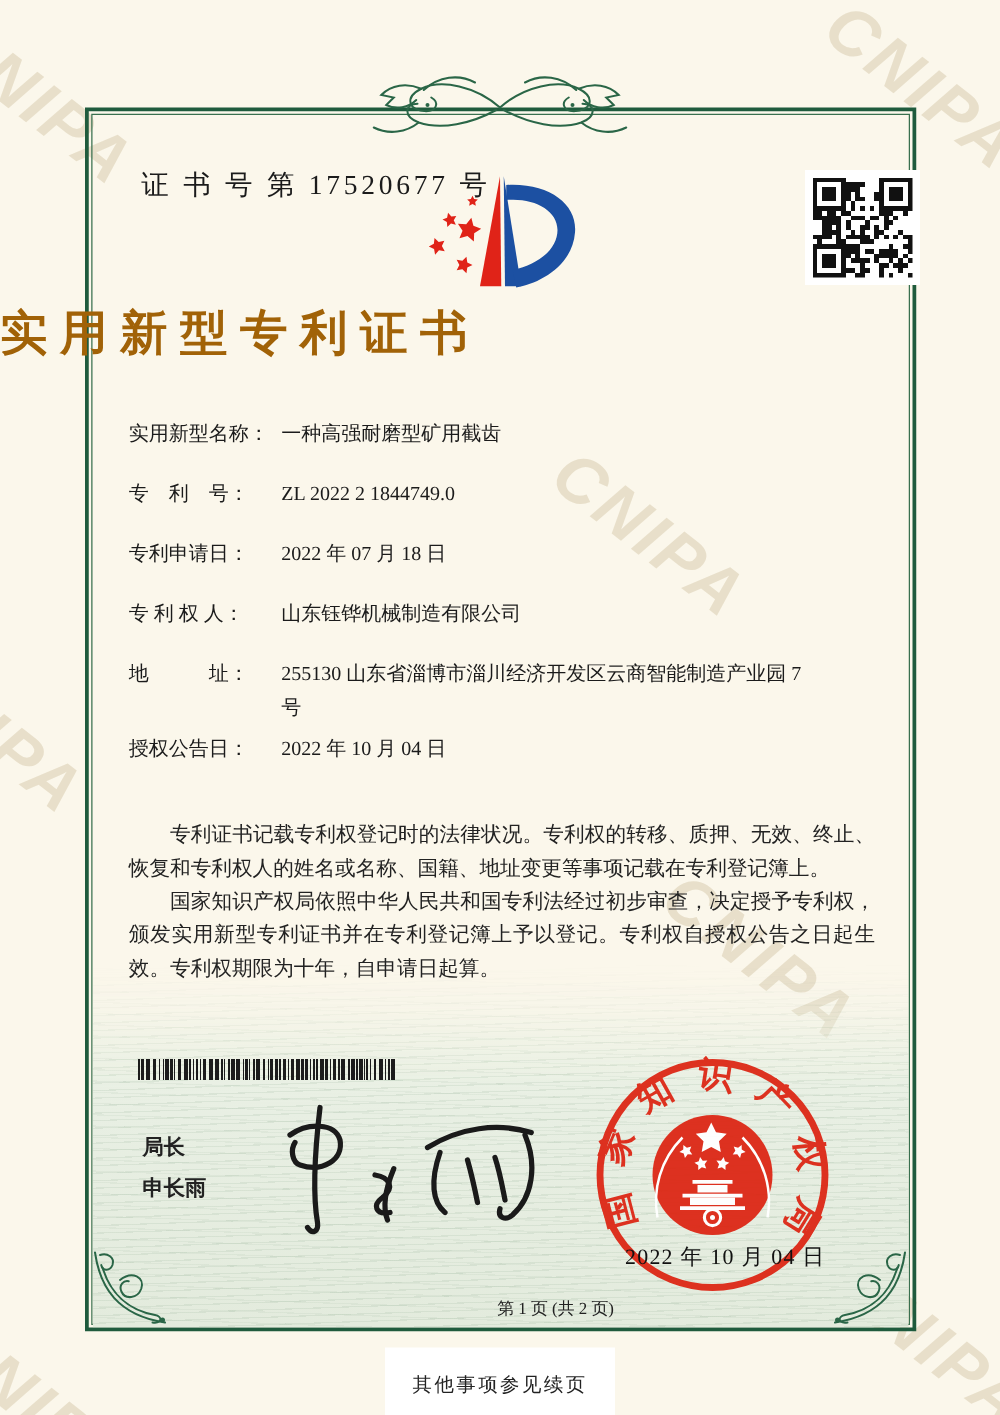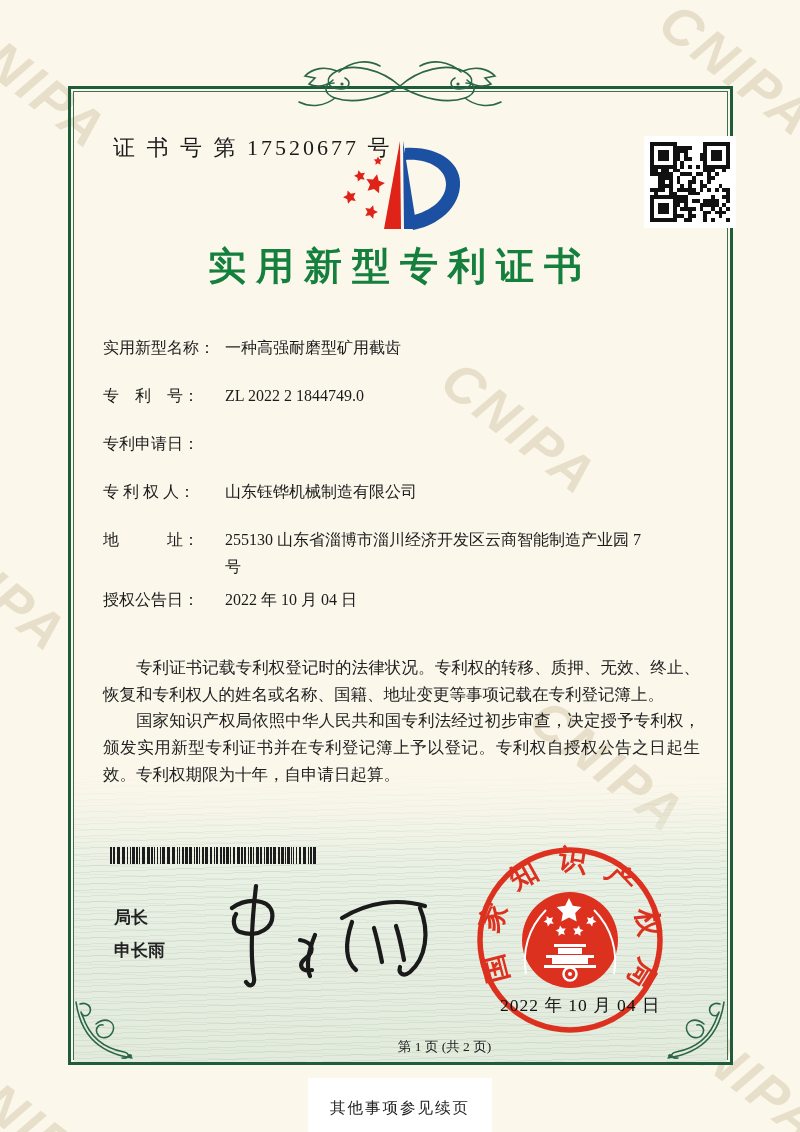--- a/index.html
+++ b/index.html
@@ -24,22 +24,22 @@
       repeating-linear-gradient(182deg, rgba(60,110,70,.055) 0 1px, transparent 1px 9px),
       linear-gradient(180deg, rgba(233,240,227,0) 0, rgba(233,240,227,.9) 60px, #E8EFE3 120px, #E3EBDD 100%);
     -webkit-mask-image:linear-gradient(180deg,transparent 0,#000 95px);
     mask-image:linear-gradient(180deg,transparent 0,#000 95px);}
   .orn{position:absolute;z-index:2;}
   .content{position:absolute;inset:0;z-index:2;}
   .certno{position:absolute;left:113px;top:133px;font-size:22px;letter-spacing:3px;}
   .logo{position:absolute;left:338px;top:124px;}
   .qrbox{position:absolute;left:644px;top:136px;width:92px;height:92px;background:#fff;}
   .qrbox svg{position:absolute;left:6px;top:6px;}
-  .title{position:absolute;left:0;top:241px;width:800px;text-align:center;
-         font-size:38px;font-weight:700;letter-spacing:10px;color:#15803d;}
+  .title{position:absolute;left:0;top:241px;width:800px;
+         font-size:38px;font-weight:700;letter-spacing:10px;color:#a16207;}
   .fields{position:absolute;left:103px;top:334px;width:545px;font-size:16px;}
   .f-row{display:flex;margin-bottom:21px;line-height:27px;}
   .f-row.addr{margin-bottom:6px;}
   .f-label{flex:0 0 122px;white-space:nowrap;}
   .f-value{flex:1;}
   .grant{display:flex;line-height:27px;}
   .g1{flex:0 0 302px;display:flex;}
   .g2{display:flex;}
   .paras{position:absolute;left:103px;top:655px;width:597px;font-size:16.5px;
          line-height:1.62;text-align:justify;color:#222;}
@@ -368,20 +368,21 @@
       <div class="f-row">
         <span class="f-label">实用新型名称：</span>
         <span class="f-value">一种高强耐磨型矿用截齿</span>
       </div>
       <div class="f-row">
         <span class="f-label">专　利　号：</span>
         <span class="f-value">ZL 2022 2 1844749.0</span>
       </div>
       <div class="f-row">
         <span class="f-label">专利申请日：</span>
+        <span class="f-value">2022 年 07 月 18 日</span>
       </div>
       <div class="f-row">
         <span class="f-label">专 利 权 人：</span>
         <span class="f-value">山东钰铧机械制造有限公司</span>
       </div>
       <div class="f-row addr">
         <span class="f-label">地　　　址：</span>
         <span class="f-value" style="max-width:418px;">255130 山东省淄博市淄川经济开发区云商智能制造产业园 7 号</span>
       </div>
       <div class="grant">

